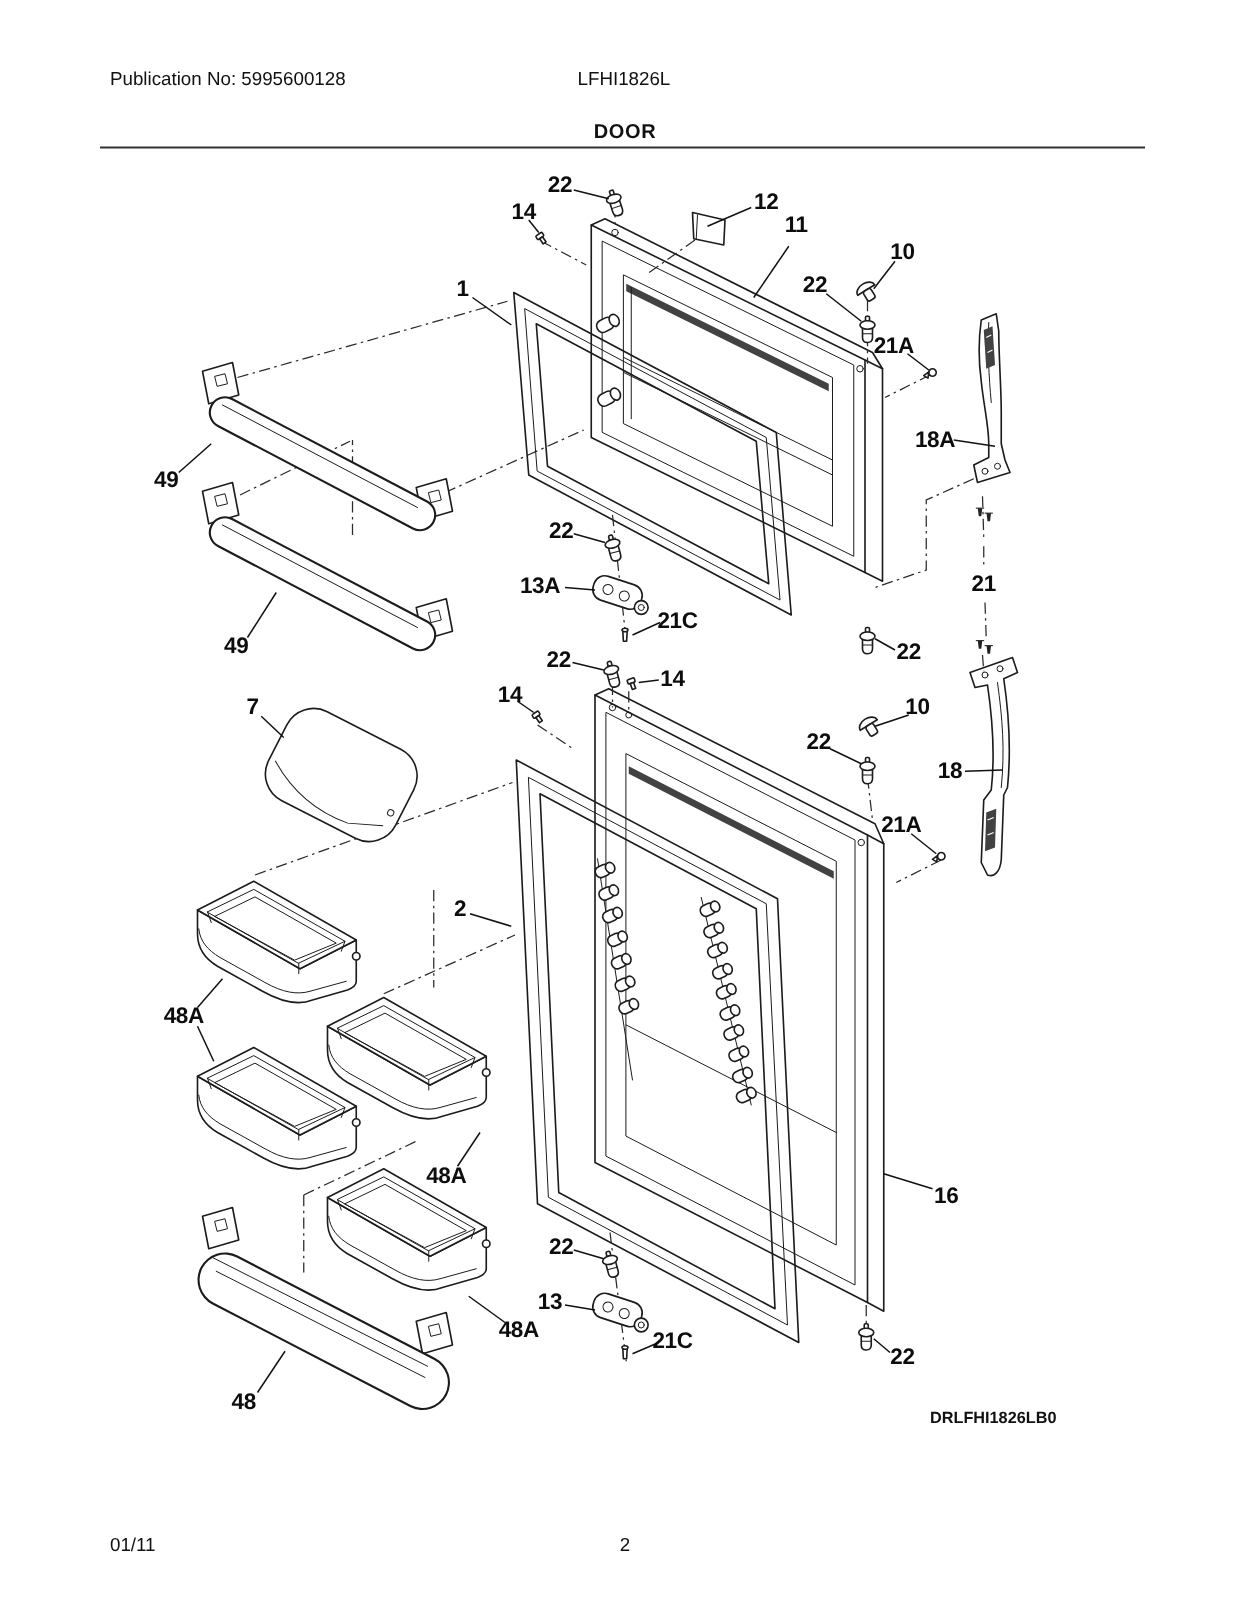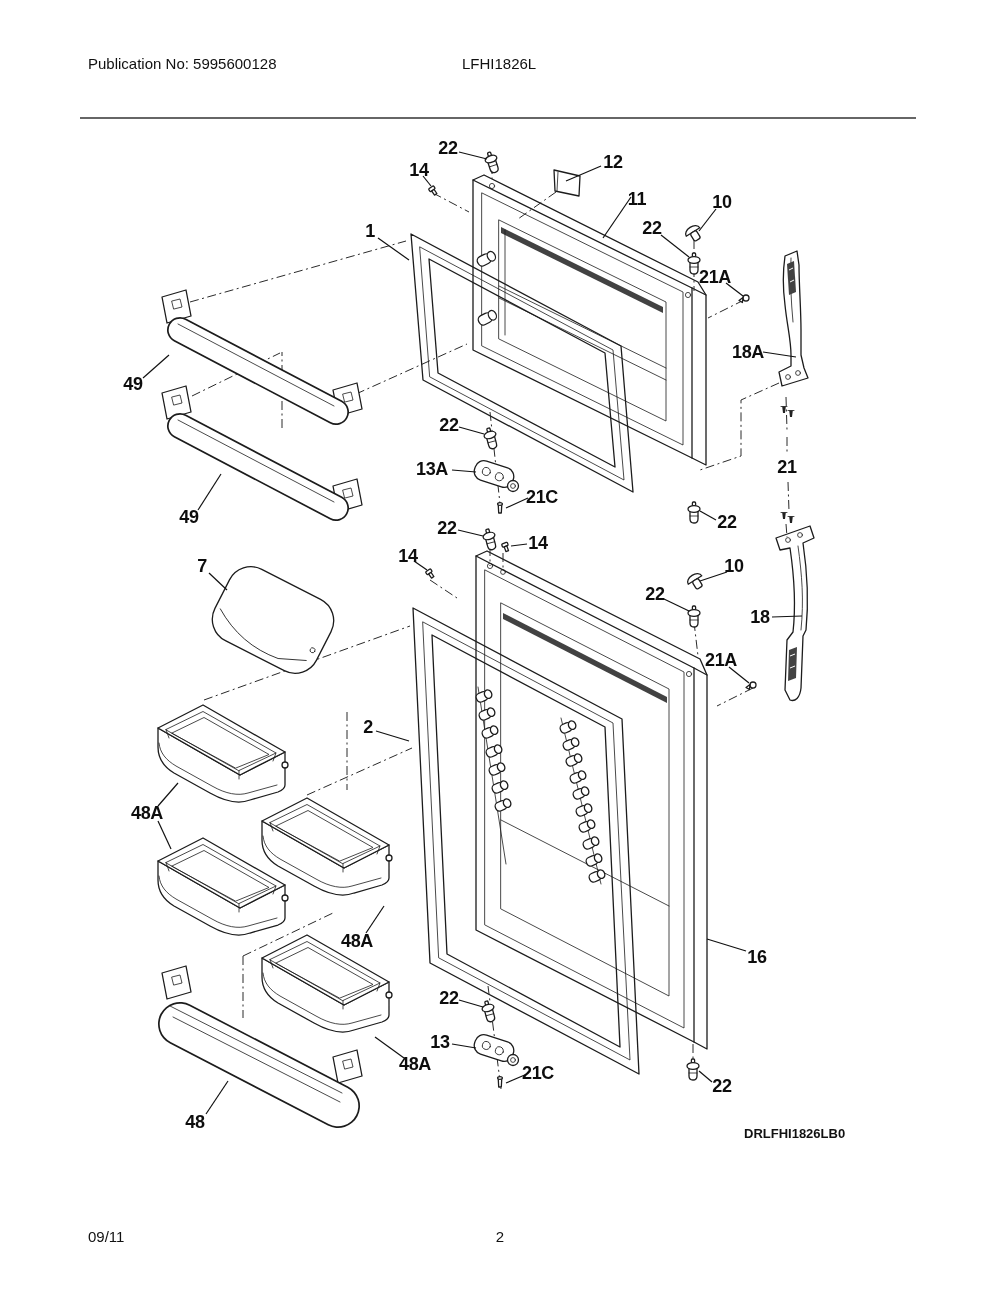--- a/index.html
+++ b/index.html
@@ -28,22 +28,23 @@
   .sh-wt{stroke:#fff;stroke-width:40.6;stroke-linecap:round;fill:none;}
   .rule{stroke:#333;stroke-width:1.5;}
 </style>
 </head>
 <body>
 
 <div class="page">
 
   <div class="txt pub">Publication No: 5995600128</div>
   <div class="txt model">LFHI1826L</div>
+  <div class="txt door-title">DOOR</div>
   <div class="txt diagram-id">DRLFHI1826LB0</div>
-  <div class="txt f-date">09/11</div>
+  <div class="txt f-date">01/11</div>
   <div class="txt f-page">2</div>
 
   <svg class="art" width="1000" height="1294" viewBox="0 0 1000 1294">
     <defs>
       <g id="scr22">
         <rect x="-1.6" y="-7" width="3.2" height="4" rx="1" class="ln wf"></rect>
         <path class="ln wf" d="M-4,1 L-4,10 Q-4,14 0,14 Q4,14 4,10 L4,1"></path>
         <ellipse cx="0" cy="0" rx="6" ry="3.4" class="ln wf"></ellipse>
         <line x1="-4" y1="7" x2="4" y2="7" class="tn"></line>
       </g>
@@ -327,21 +328,21 @@
       <line x1="527" y1="1074" x2="506" y2="1083" class="lead"></line>
       <line x1="712" y1="1082" x2="699" y2="1071" class="lead"></line>
       <line x1="206" y1="1114" x2="228" y2="1081" class="lead"></line>
     </g>
   </svg>
 
   <div class="callout-layer">
       <span class="callout" style="left: 448px; top: 148px;">22</span>
       <span class="callout" style="left: 419px; top: 170px;">14</span>
       <span class="callout" style="left: 613px; top: 162px;">12</span>
-      <span class="callout" style="left: 637px; top: 199px;">11</span>
+      <span class="callout" style="left: 637px; top: 180px;">11</span>
       <span class="callout" style="left: 722px; top: 202px;">10</span>
       <span class="callout" style="left: 652px; top: 228px;">22</span>
       <span class="callout" style="left: 715px; top: 277px;">21A</span>
       <span class="callout" style="left: 370px; top: 231px;">1</span>
       <span class="callout" style="left: 748px; top: 352px;">18A</span>
       <span class="callout" style="left: 133px; top: 384px;">49</span>
       <span class="callout" style="left: 189px; top: 517px;">49</span>
       <span class="callout" style="left: 449px; top: 425px;">22</span>
       <span class="callout" style="left: 432px; top: 469px;">13A</span>
       <span class="callout" style="left: 542px; top: 497px;">21C</span>

